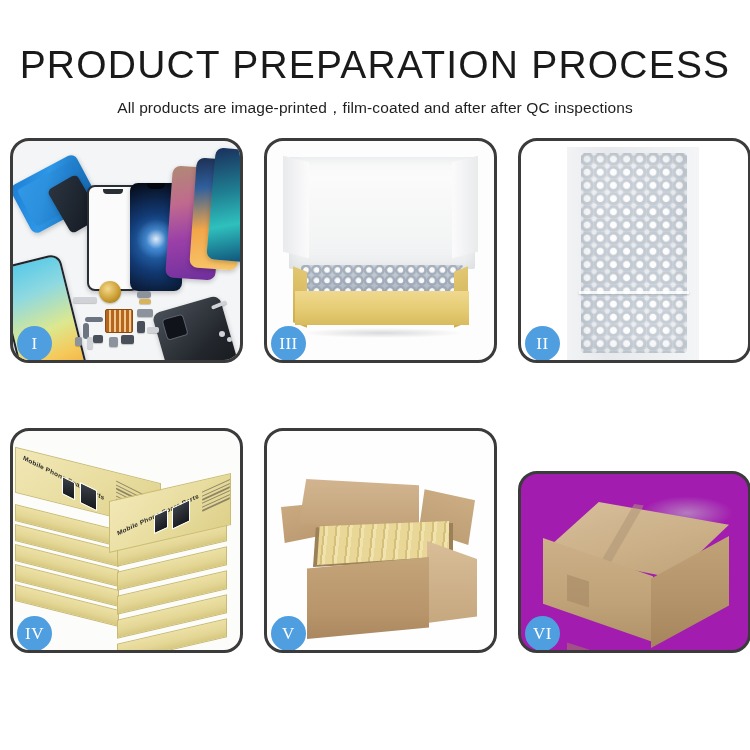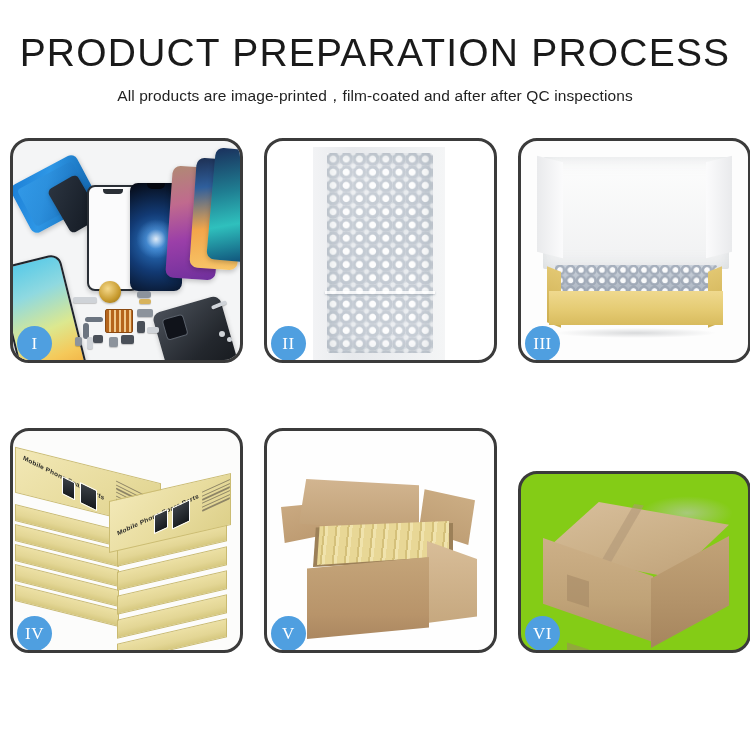--- a/index.html
+++ b/index.html
@@ -13,20 +13,21 @@
 
   
   .header { padding-top: 32px; text-align: center; }
   .main-title {
     font-size: 39px;
     font-weight: 400;
     letter-spacing: 1.2px;
     color: #1a1a1a;
     line-height: 1.1;
     font-family: "Liberation Sans", sans-serif;
+    margin-top: 12px;
   }
   .sub-title {
     margin-top: 11px;
     font-size: 15.5px;
     font-weight: 400;
     color: #1f1f1f;
     letter-spacing: .1px;
   }
 
   
@@ -318,21 +319,21 @@
     background: linear-gradient(180deg,#c4a479 0%,#b8946a 70%,#ab8760 100%);
     clip-path: polygon(0 14%, 100% 0, 100% 86%, 0 100%);
   }
   .c5-side {
     position:absolute; left:160px; top:110px; width:50px; height:82px;
     background: linear-gradient(180deg,#d8bd98,#c6a87f);
     clip-path: polygon(0 0, 100% 22%, 100% 92%, 0 100%);
   }
 
   
-  .p6 { background: #84cc16; margin-top: 43px; }
+  .p6 { background: #a21caf; margin-top: 43px; }
   .c6-top {
     position:absolute; left:22px; top:28px; width:186px; height:76px;
     background: linear-gradient(165deg,#d8bf9c 0%,#cbb088 55%,#bfa179 100%);
     clip-path: polygon(30% 0, 100% 30%, 70% 100%, 0 66%);
   }
   .c6-top-seam {
     position:absolute; left:58px; top:30px; width:120px; height:72px;
     clip-path: polygon(46% 0, 54% 2%, 20% 100%, 12% 98%);
     background: rgba(175,150,118,.55);
   }
@@ -398,43 +399,43 @@
         <div class="part" style="left:124px;top:180px;width:8px;height:12px;"></div>
         <div class="part light" style="left:134px;top:186px;width:12px;height:6px;"></div>
         <div class="part mid" style="left:62px;top:196px;width:7px;height:9px;"></div>
         <div class="part light" style="left:198px;top:162px;width:16px;height:4px;transform:rotate(-22deg);"></div>
         <div class="part light" style="left:206px;top:190px;width:6px;height:6px;border-radius:50%;"></div>
         <div class="part light" style="left:214px;top:196px;width:5px;height:5px;border-radius:50%;"></div>
       </div>
       <div class="badge">I</div>
     </div>
 
-    <div class="panel p2">
-      <div class="panel-scene">
-        <div class="wrap-bg"></div>
-        <div class="bubble-sheet"></div>
-        <div class="wrap-seam"></div>
-      </div>
-      <div class="badge">II</div>
-    </div>
-
     <div class="panel p3">
       <div class="panel-scene">
         <div class="box3-back"></div>
         <div class="box3-lidL"></div>
         <div class="box3-lidR"></div>
         <div class="box3-inner"></div>
         <div class="box3-lipL"></div>
         <div class="box3-lipR"></div>
         <div class="box3-front"></div>
         <div class="box3-shadow"></div>
       </div>
       <div class="badge">III</div>
     </div>
 
+    <div class="panel p2">
+      <div class="panel-scene">
+        <div class="wrap-bg"></div>
+        <div class="bubble-sheet"></div>
+        <div class="wrap-seam"></div>
+      </div>
+      <div class="badge">II</div>
+    </div>
+
     <div class="panel p4">
       <div class="panel-scene stack">
 
         <div class="rbox" style="left:2px;top:86px;width:104px;height:17px;transform:skewY(14deg);"></div>
         <div class="rbox" style="left:2px;top:106px;width:104px;height:17px;transform:skewY(14deg);"></div>
         <div class="rbox" style="left:2px;top:126px;width:104px;height:17px;transform:skewY(14deg);"></div>
         <div class="rbox" style="left:2px;top:146px;width:104px;height:17px;transform:skewY(14deg);"></div>
         <div class="rbox" style="left:2px;top:166px;width:104px;height:17px;transform:skewY(14deg);"></div>
 
         <div class="rbox" style="left:104px;top:104px;width:110px;height:19px;transform:skewY(-13deg);"></div>

